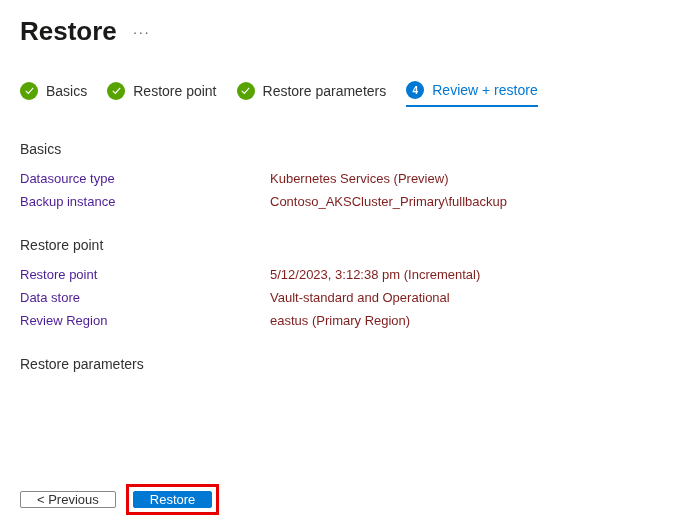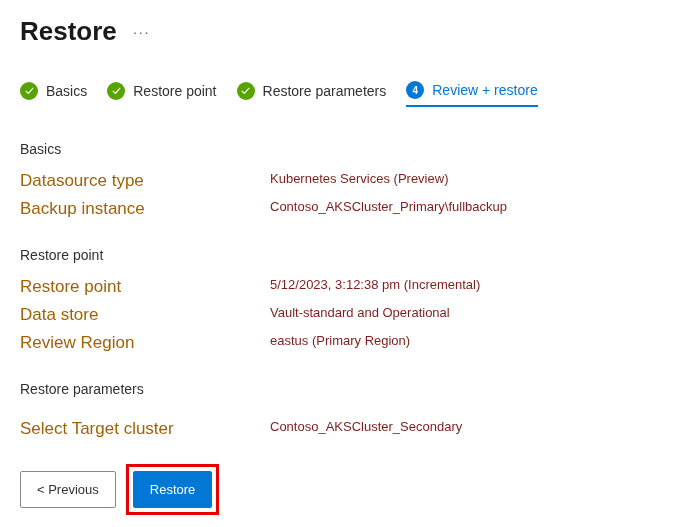--- a/index.html
+++ b/index.html
@@ -76,39 +76,39 @@
       color: #323130;
       font-weight: 400;
       margin-bottom: 14px;
     }
     .row {
       display: flex;
       margin-bottom: 8px;
     }
     .label {
       width: 250px;
-      color: #a16207;
-      font-size: 17px;
+      color: #4c1d95;
+      font-size: 13px;
     }
     .value {
       color: #7f1d1d;
       font-size: 13px;
     }
     .footer {
       position: absolute;
       bottom: 12px;
       left: 20px;
       display: flex;
       gap: 10px;
       align-items: center;
     }
     .btn {
       font-family: inherit;
       font-size: 13px;
-      padding: 10px 16px;
+      padding: 0 16px;
       cursor: pointer;
       border-radius: 2px;
     }
     .btn-secondary {
       background: #fff;
       border: 1px solid #8a8886;
       color: #323130;
     }
     .btn-primary {
       background: #0078d4;
@@ -186,24 +186,20 @@
   <div class="row">
     <div class="label">Review Region</div>
     <div class="value">eastus (Primary Region)</div>
   </div>
 </div>
 
 <div class="section">
   <div class="section-title">Restore parameters</div>
   <div class="row">
   </div>
-  <div class="row">
-    <div class="label">Select Target cluster</div>
-    <div class="value">Contoso_AKSCluster_Secondary</div>
-  </div>
 </div>
 
 <div class="footer">
   <button class="btn btn-secondary">&lt; Previous</button>
   <span class="highlight-box">
     <button class="btn btn-primary">Restore</button>
   </span>
 </div>
 
 </body></html>

